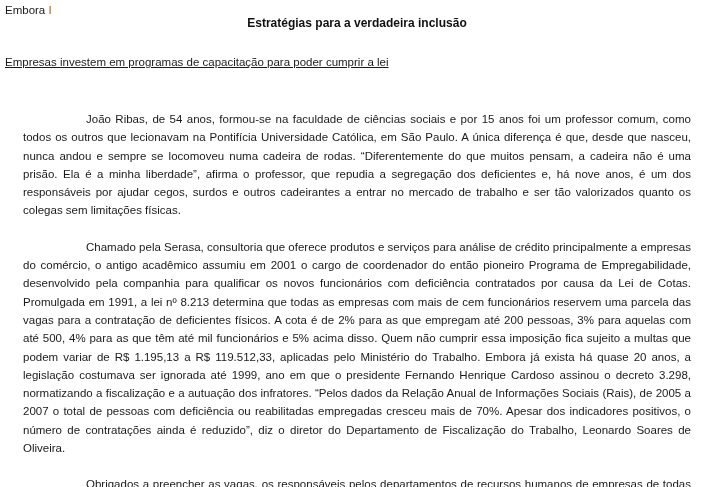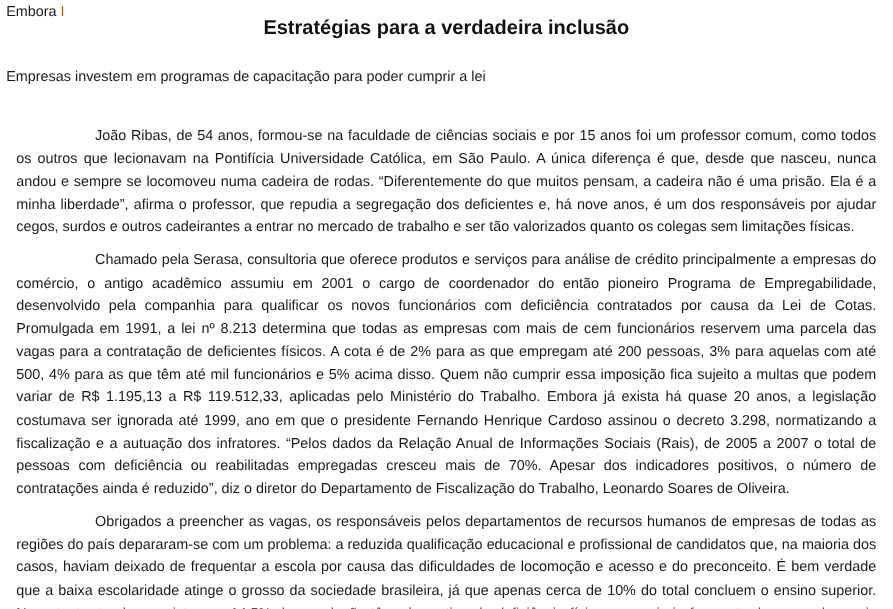--- a/index.html
+++ b/index.html
@@ -31,45 +31,46 @@
     }
     .label .roman {
       color: #a0661a;
     }
     .title {
       position: absolute;
       left: 0;
       width: 704px;
       top: 15px;
       text-align: center;
-      font-size: 16px;
+      font-size: 12px;
       font-weight: bold;
       line-height: 16px;
       color: #111;
     }
     .subtitle {
       position: absolute;
       left: 0;
       top: 54px;
       font-size: 11.5px;
       line-height: 16px;
       color: #1a1a1a;
+      text-decoration: underline;
     }
     .body {
       position: absolute;
       left: 0;
       top: 92px;
       width: 704px;
       font-size: 11.5px;
       line-height: 18.3px;
       text-align: justify;
       color: #1a1a1a;
     }
     .body p {
-      margin: 8px;
+      margin: 18px;
       text-indent: 63px;
     }
   </style>
 </head>
 <body>
 
 <div class="doc">
   <div class="label">
     <span>Embora</span>
     <span class="roman">I</span>

